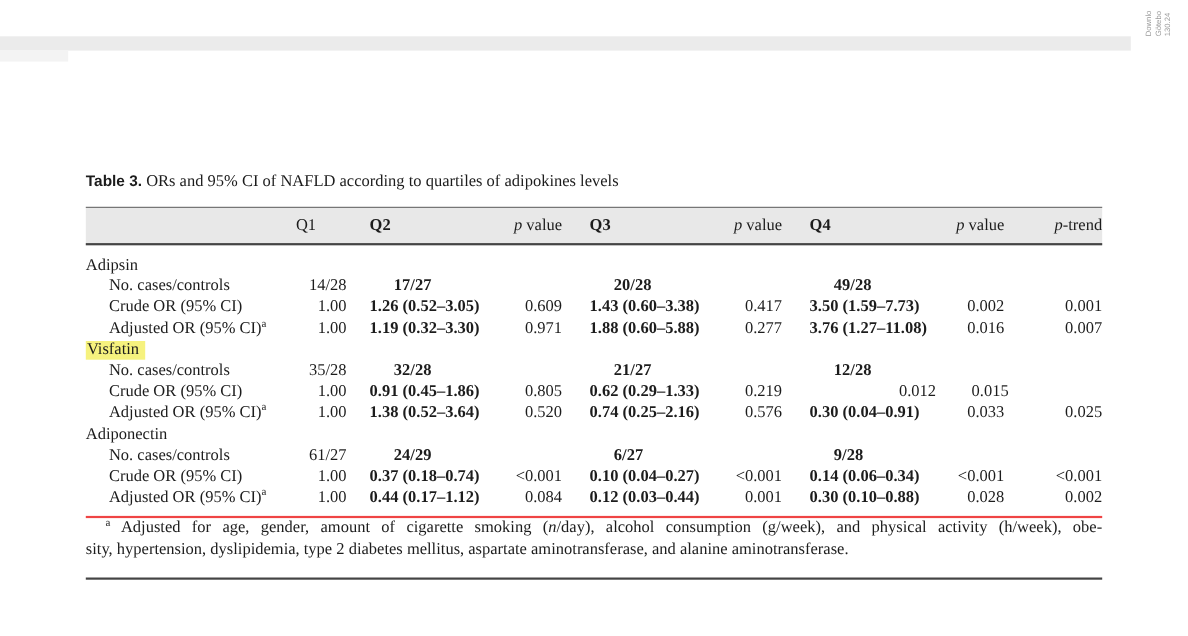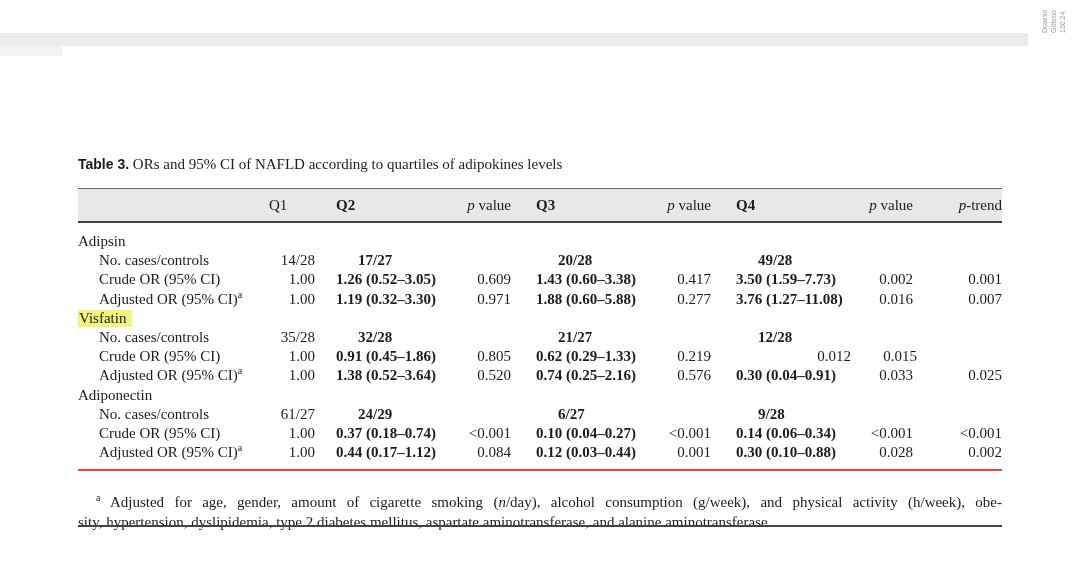--- a/index.html
+++ b/index.html
@@ -27,21 +27,21 @@
   .c-h1{padding-left:14px;}      
   .c-q1{text-align:right;}       
   .c-q{text-align:left;padding-left:21px;font-weight:bold;}   
   .cases .c-q{padding-left:43px;}
   .c-p{text-align:right;padding-right:4px;}
   .c-pt{text-align:right;}
   .it{font-style:italic;}
   sup{font-size:10px;line-height:0;vertical-align:super;}
   .hl{background:#f6f27e;padding:0 6px 1px 1px;}
   
-  .foot{position:absolute;left:78px;top:493px;width:924px;font-size:15px;line-height:19.5px;}
+  .foot{position:absolute;left:78px;top:471px;width:924px;font-size:15px;line-height:19.5px;}
   .f1{text-align:justify;text-align-last:justify;text-indent:18px;}
   .frule{position:absolute;left:78px;top:525px;width:924px;border-top:2px solid #444;height:0;}
 </style>
 </head>
 <body>
 
 <div class="screen">
 
   <div class="band"></div>
   <div class="band-left"></div>

